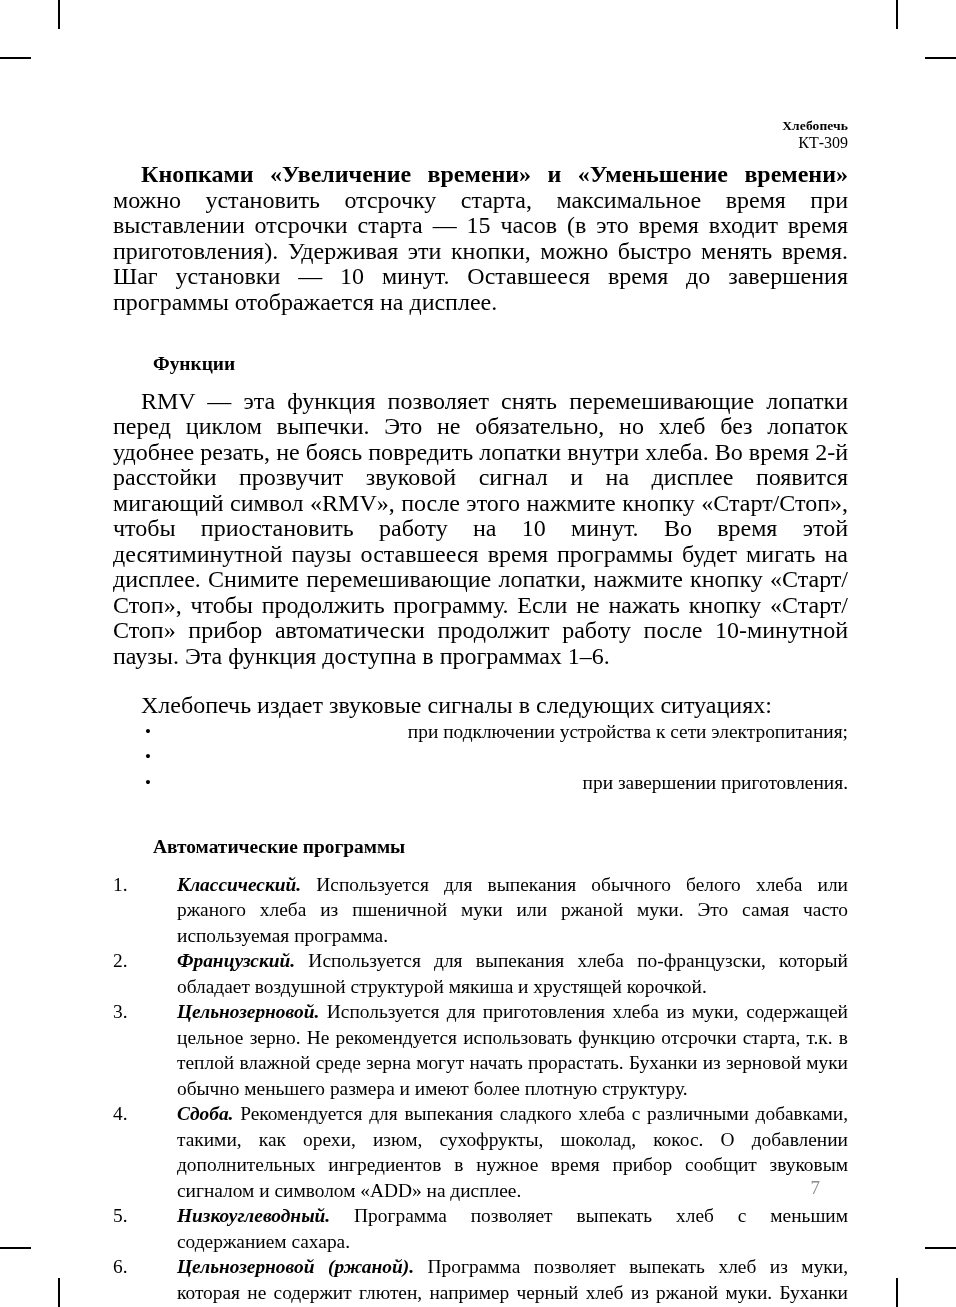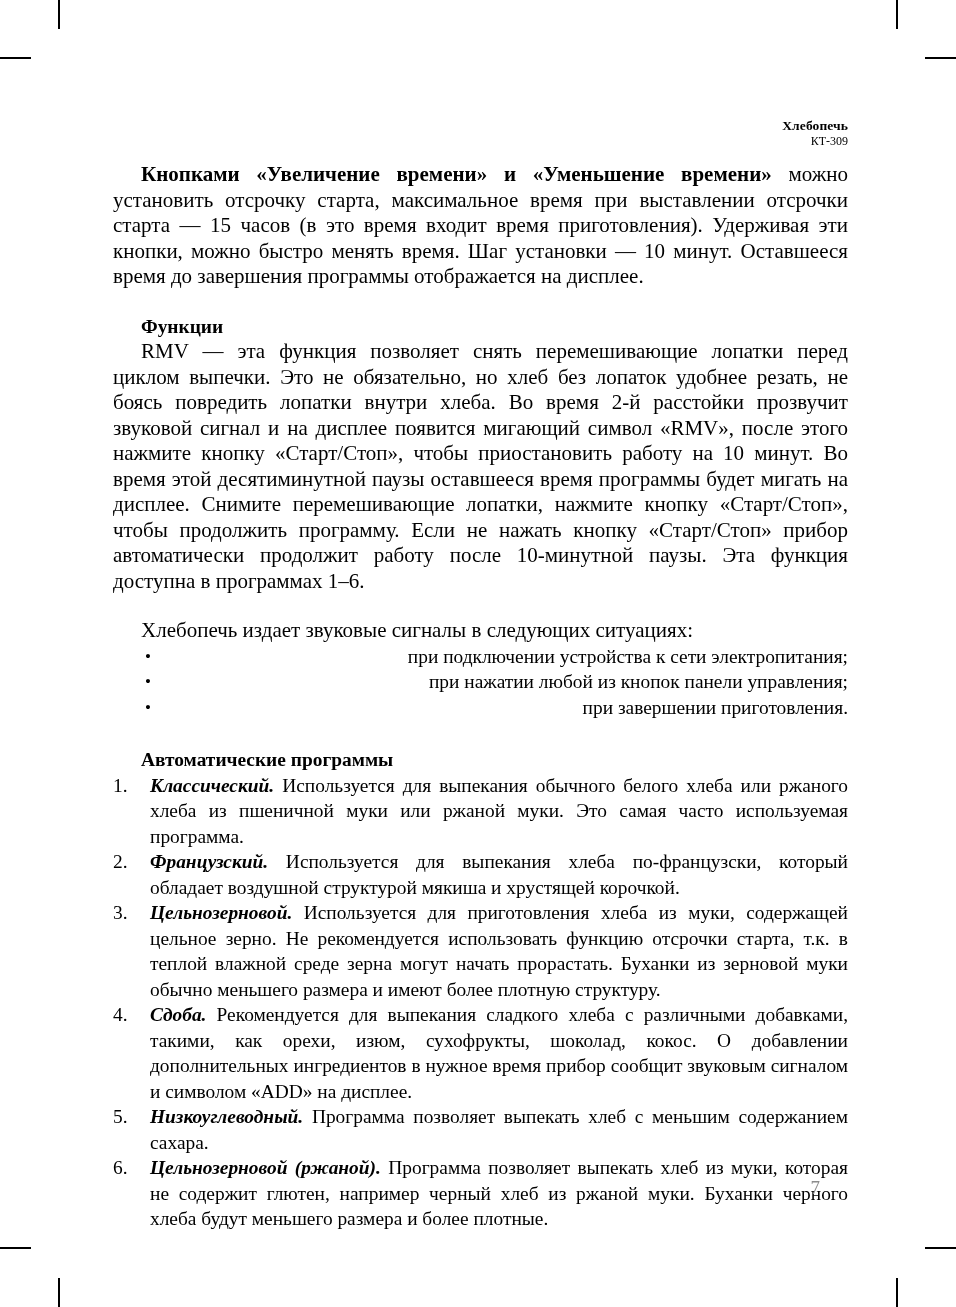--- a/index.html
+++ b/index.html
@@ -52,44 +52,44 @@
     line-height: 1.18;
   }
   .runhead .title {
     font-weight: bold;
     font-size: 13.5px;
     letter-spacing: 0.1px;
     display: block;
   }
   .runhead .model {
     font-weight: normal;
-    font-size: 12px;
+    font-size: 16px;
     display: block;
   }
 
   
   .body {
     position: absolute;
     left: 0;
     top: 162px;
     width: 735px;
   }
 
   p.para {
     margin: 0;
     text-align: justify;
     text-justify: inter-word;
-    font-size: 21px;
+    font-size: 24px;
     line-height: 25.5px;
     text-indent: 28px;
     hyphens: manual;
   }
 
   h2.head {
-    margin: 0;
+    margin: 12px;
     font-size: 19.4px;
     line-height: 25.5px;
     font-weight: bold;
     text-indent: 28px;
     text-align: left;
   }
   .gap-md { height: 24px; }
   .gap-lg { height: 27px; }
 
   b.strong { font-weight: bold; }
@@ -132,20 +132,21 @@
   }
   ol.programs > li .num {
     width: 37px;
     flex: 0 0 37px;
     text-align: left;
   }
   ol.programs > li .ptext {
     flex: 1 1 auto;
     text-align: justify;
     text-justify: inter-word;
+    margin-left: 27px;
   }
   ol.programs > li .pname {
     font-weight: bold;
     font-style: italic;
   }
 
   
   .folio {
     position: absolute;
     right: 28px;
@@ -187,21 +188,20 @@
 
     <p class="para">Хлебопечь издает звуковые сигналы в следующих ситуациях:</p>
 
     <ul class="bullets">
       <li>
         <span class="dot">•</span>
         <span class="btext">при подключении устройства к сети электропитания;</span>
       </li>
       <li>
         <span class="dot">•</span>
-        <span class="btext">при нажатии любой из кнопок панели управления;</span>
       </li>
       <li>
         <span class="dot">•</span>
         <span class="btext">при завершении приготовления.</span>
       </li>
     </ul>
 
     <div class="gap-lg"></div>
 
     <h2 class="head">Автоматические программы</h2>

